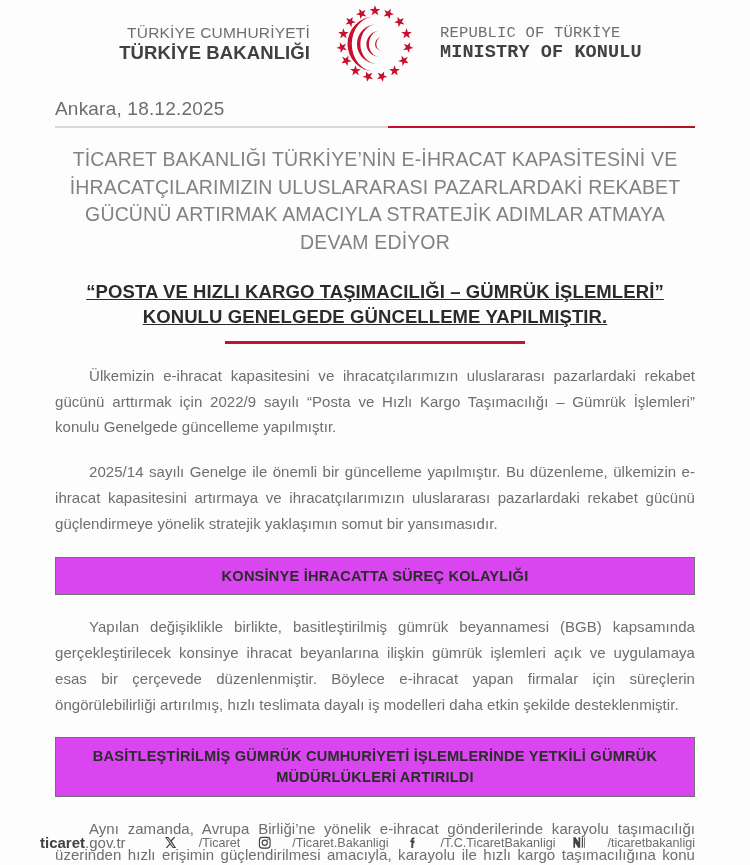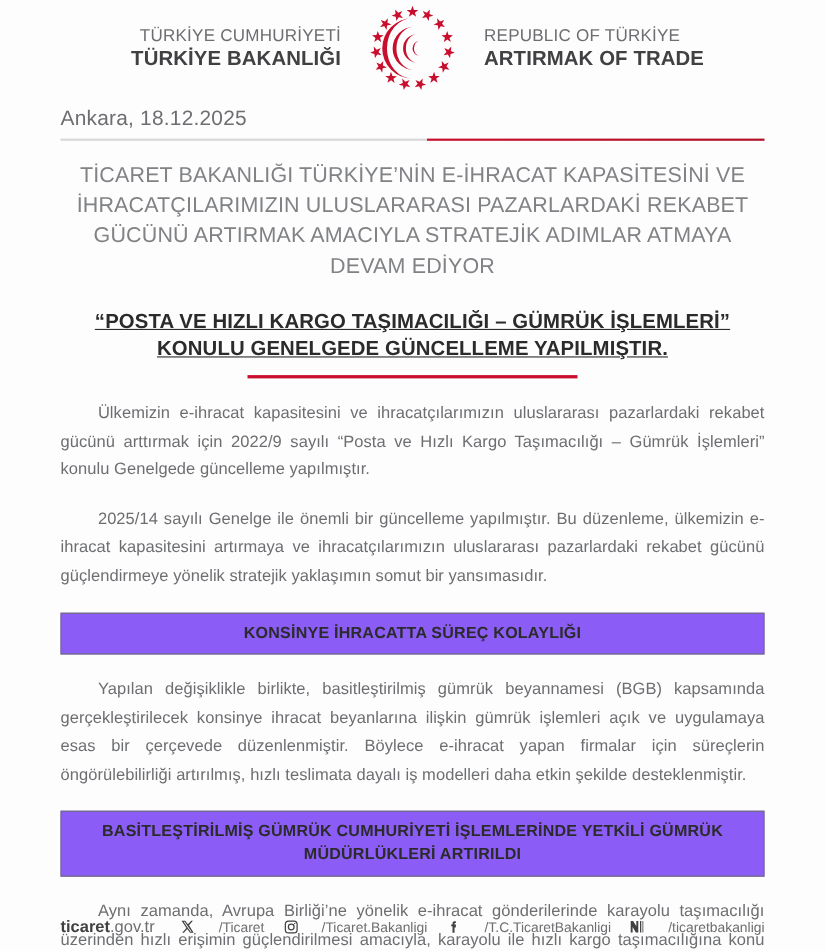--- a/index.html
+++ b/index.html
@@ -37,20 +37,21 @@
   .brand-block {
     flex: 1;
     text-align: right;
     padding-right: 22px;
     line-height: 1.18;
   }
   .brand-block.right {
     text-align: left;
     padding-right: 0;
     padding-left: 22px;
+    font-family: Liberation Mono, monospace;
   }
   .brand-line1 {
     font-size: 15.5px;
     letter-spacing: 0.2px;
     color: #6d6e71;
     font-weight: 400;
     white-space: nowrap;
   }
   .brand-line2 {
     font-size: 18.5px;
@@ -128,37 +129,37 @@
     color: #6d6e71;
     text-align: justify;
     text-indent: 34px;
     letter-spacing: 0.05px;
   }
 
   
   .section-box {
     margin-top: 20px;
     border: 1.6px solid #6f7072;
-    background: #8b5cf6;
+    background: #d946ef;
     padding: 8px 14px;
     text-align: center;
     box-sizing: border-box;
   }
   .section-box-title {
     font-size: 14.6px;
     line-height: 1.42;
     font-weight: 700;
     color: #2b2b2b;
     letter-spacing: 0.2px;
   }
 
   
   .footer {
     position: absolute;
-    left: 55px;
+    left: 40px;
     right: 55px;
     bottom: 14px;
     display: flex;
     align-items: center;
   }
   .footer-site {
     font-size: 15px;
     color: #6d6e71;
     white-space: nowrap;
   }
@@ -231,21 +232,21 @@
           <path d="M50,18 A32,32 0 1,0 50,82 A27,32 0 1,1 50,18 Z"></path>
           <path d="M52,27 A23,23 0 1,0 52,73 A19,23 0 1,1 52,27 Z"></path>
           <path d="M55,35 A15,15 0 1,0 55,65 A12,15 0 1,1 55,35 Z"></path>
           <path d="M58,42 A8,8 0 1,0 58,58 A6.5,8 0 1,1 58,42 Z"></path>
         </g>
       </svg>
     </div>
 
     <div class="brand-block right">
       <div class="brand-line1">REPUBLIC OF TÜRKİYE</div>
-      <div class="brand-line2">ARTIRMAK OF TRADE</div>
+      <div class="brand-line2">MINISTRY OF KONULU</div>
     </div>
   </div>
 
   <div class="dateline-wrap">
     <span class="dateline">Ankara, 18.12.2025</span>
     <div class="rule"></div>
   </div>
 
   <h1 class="main-title">TİCARET BAKANLIĞI TÜRKİYE’NİN E-İHRACAT KAPASİTESİNİ VE İHRACATÇILARIMIZIN ULUSLARARASI PAZARLARDAKİ REKABET GÜCÜNÜ ARTIRMAK AMACIYLA STRATEJİK ADIMLAR ATMAYA DEVAM EDİYOR</h1>
 

